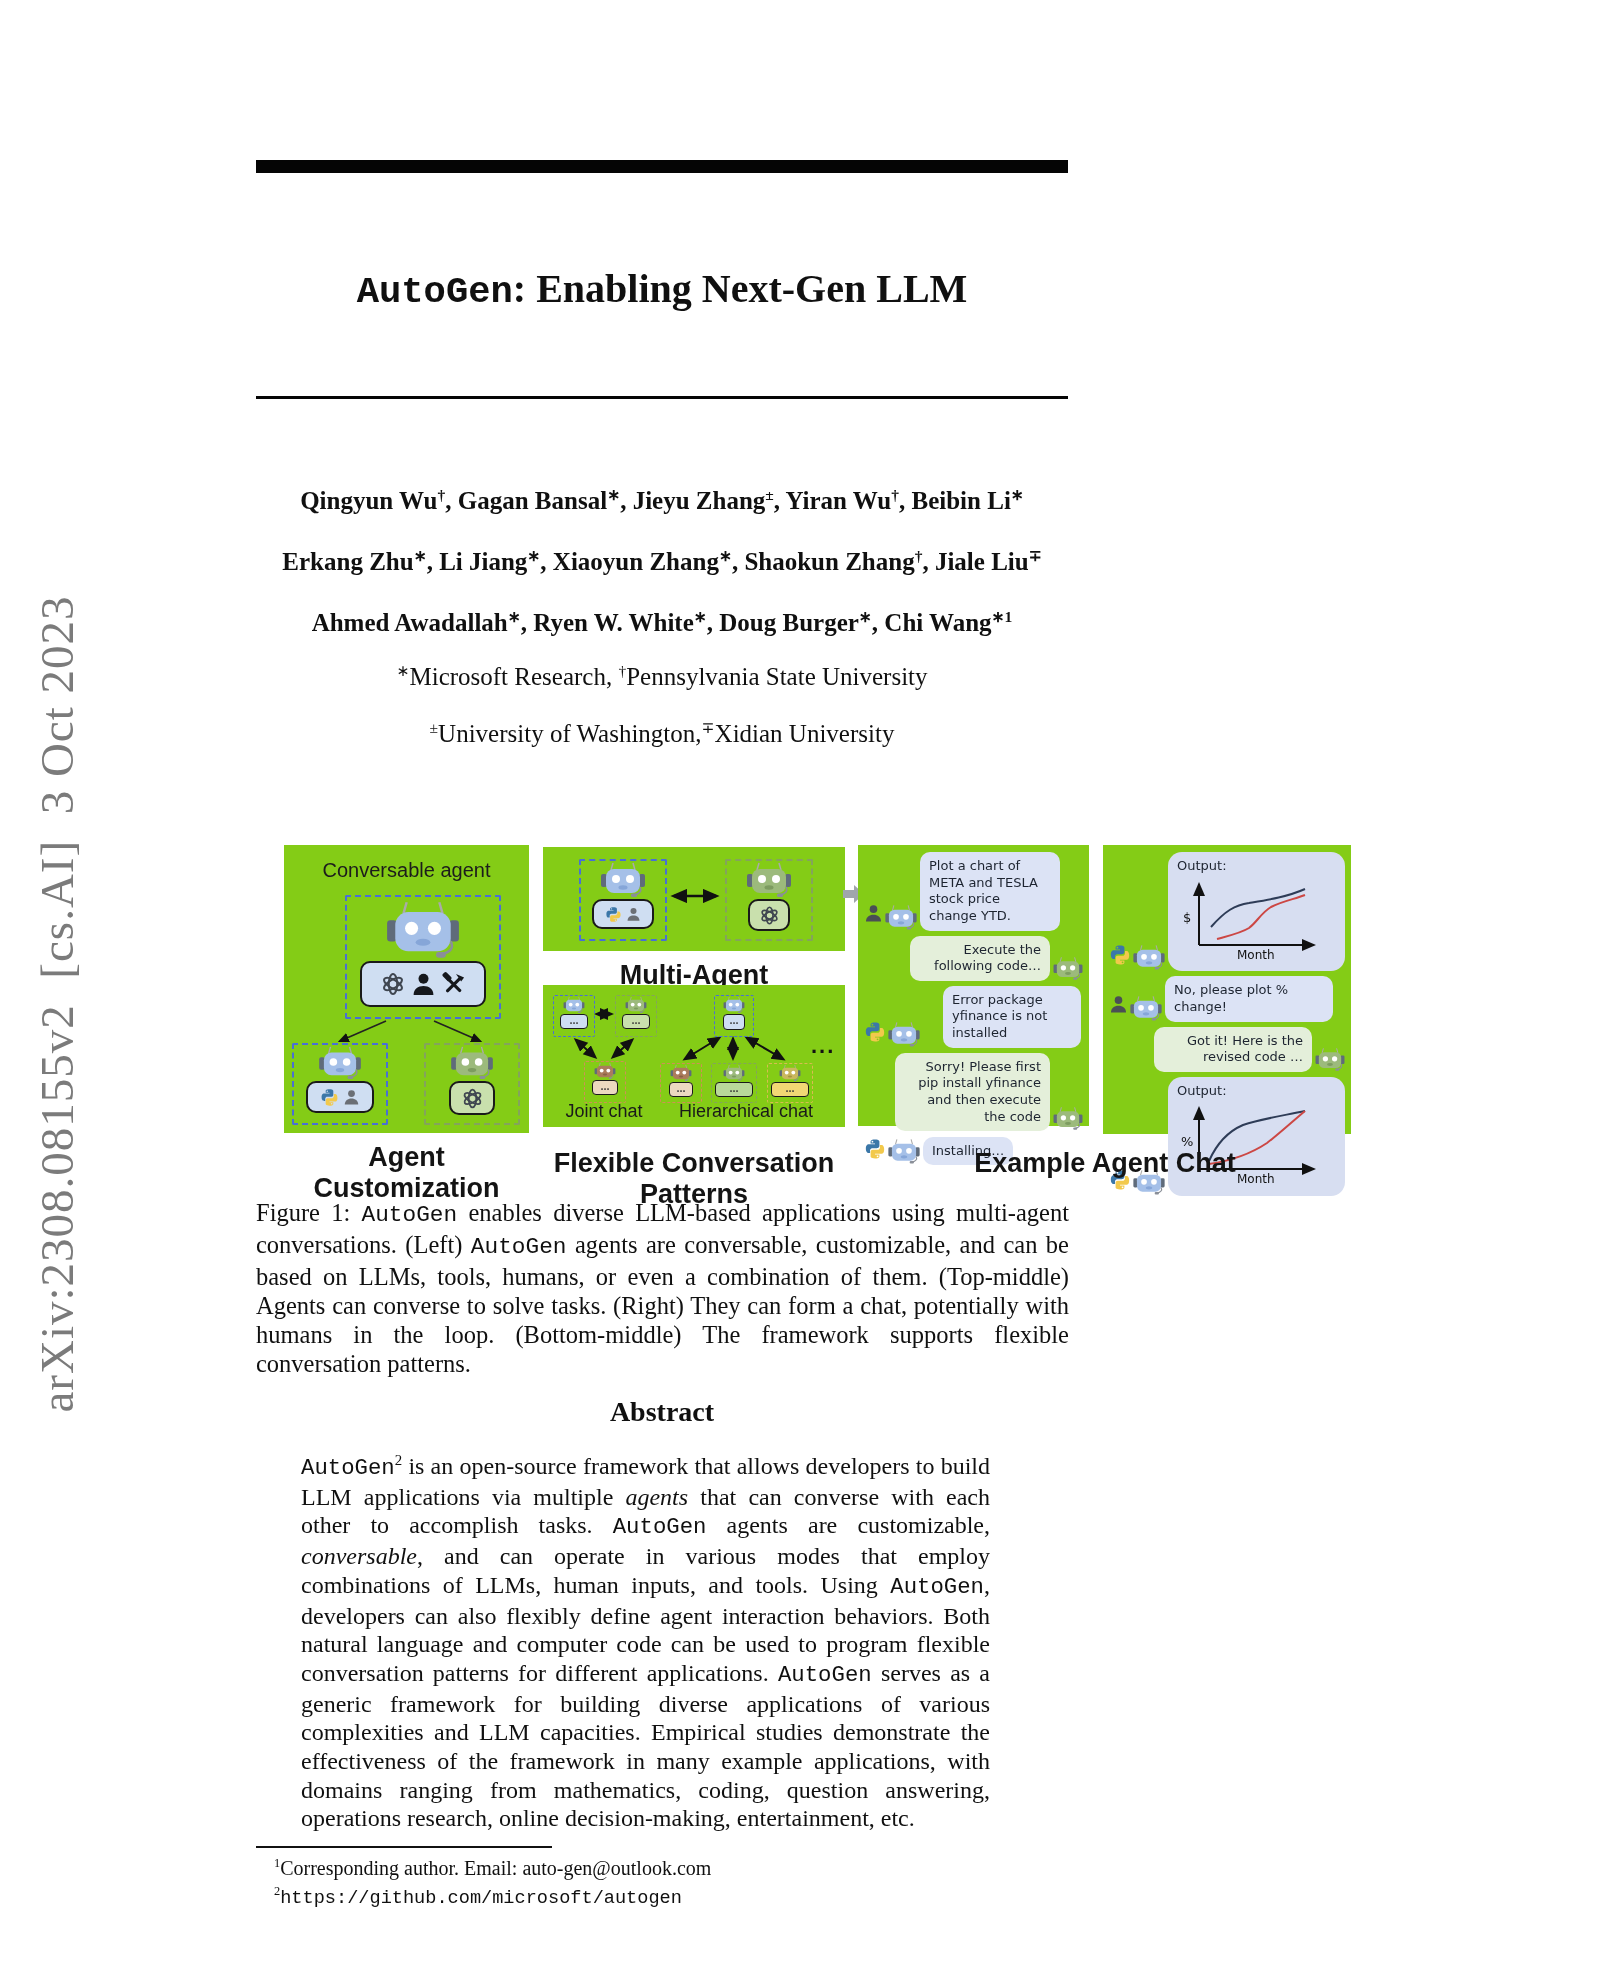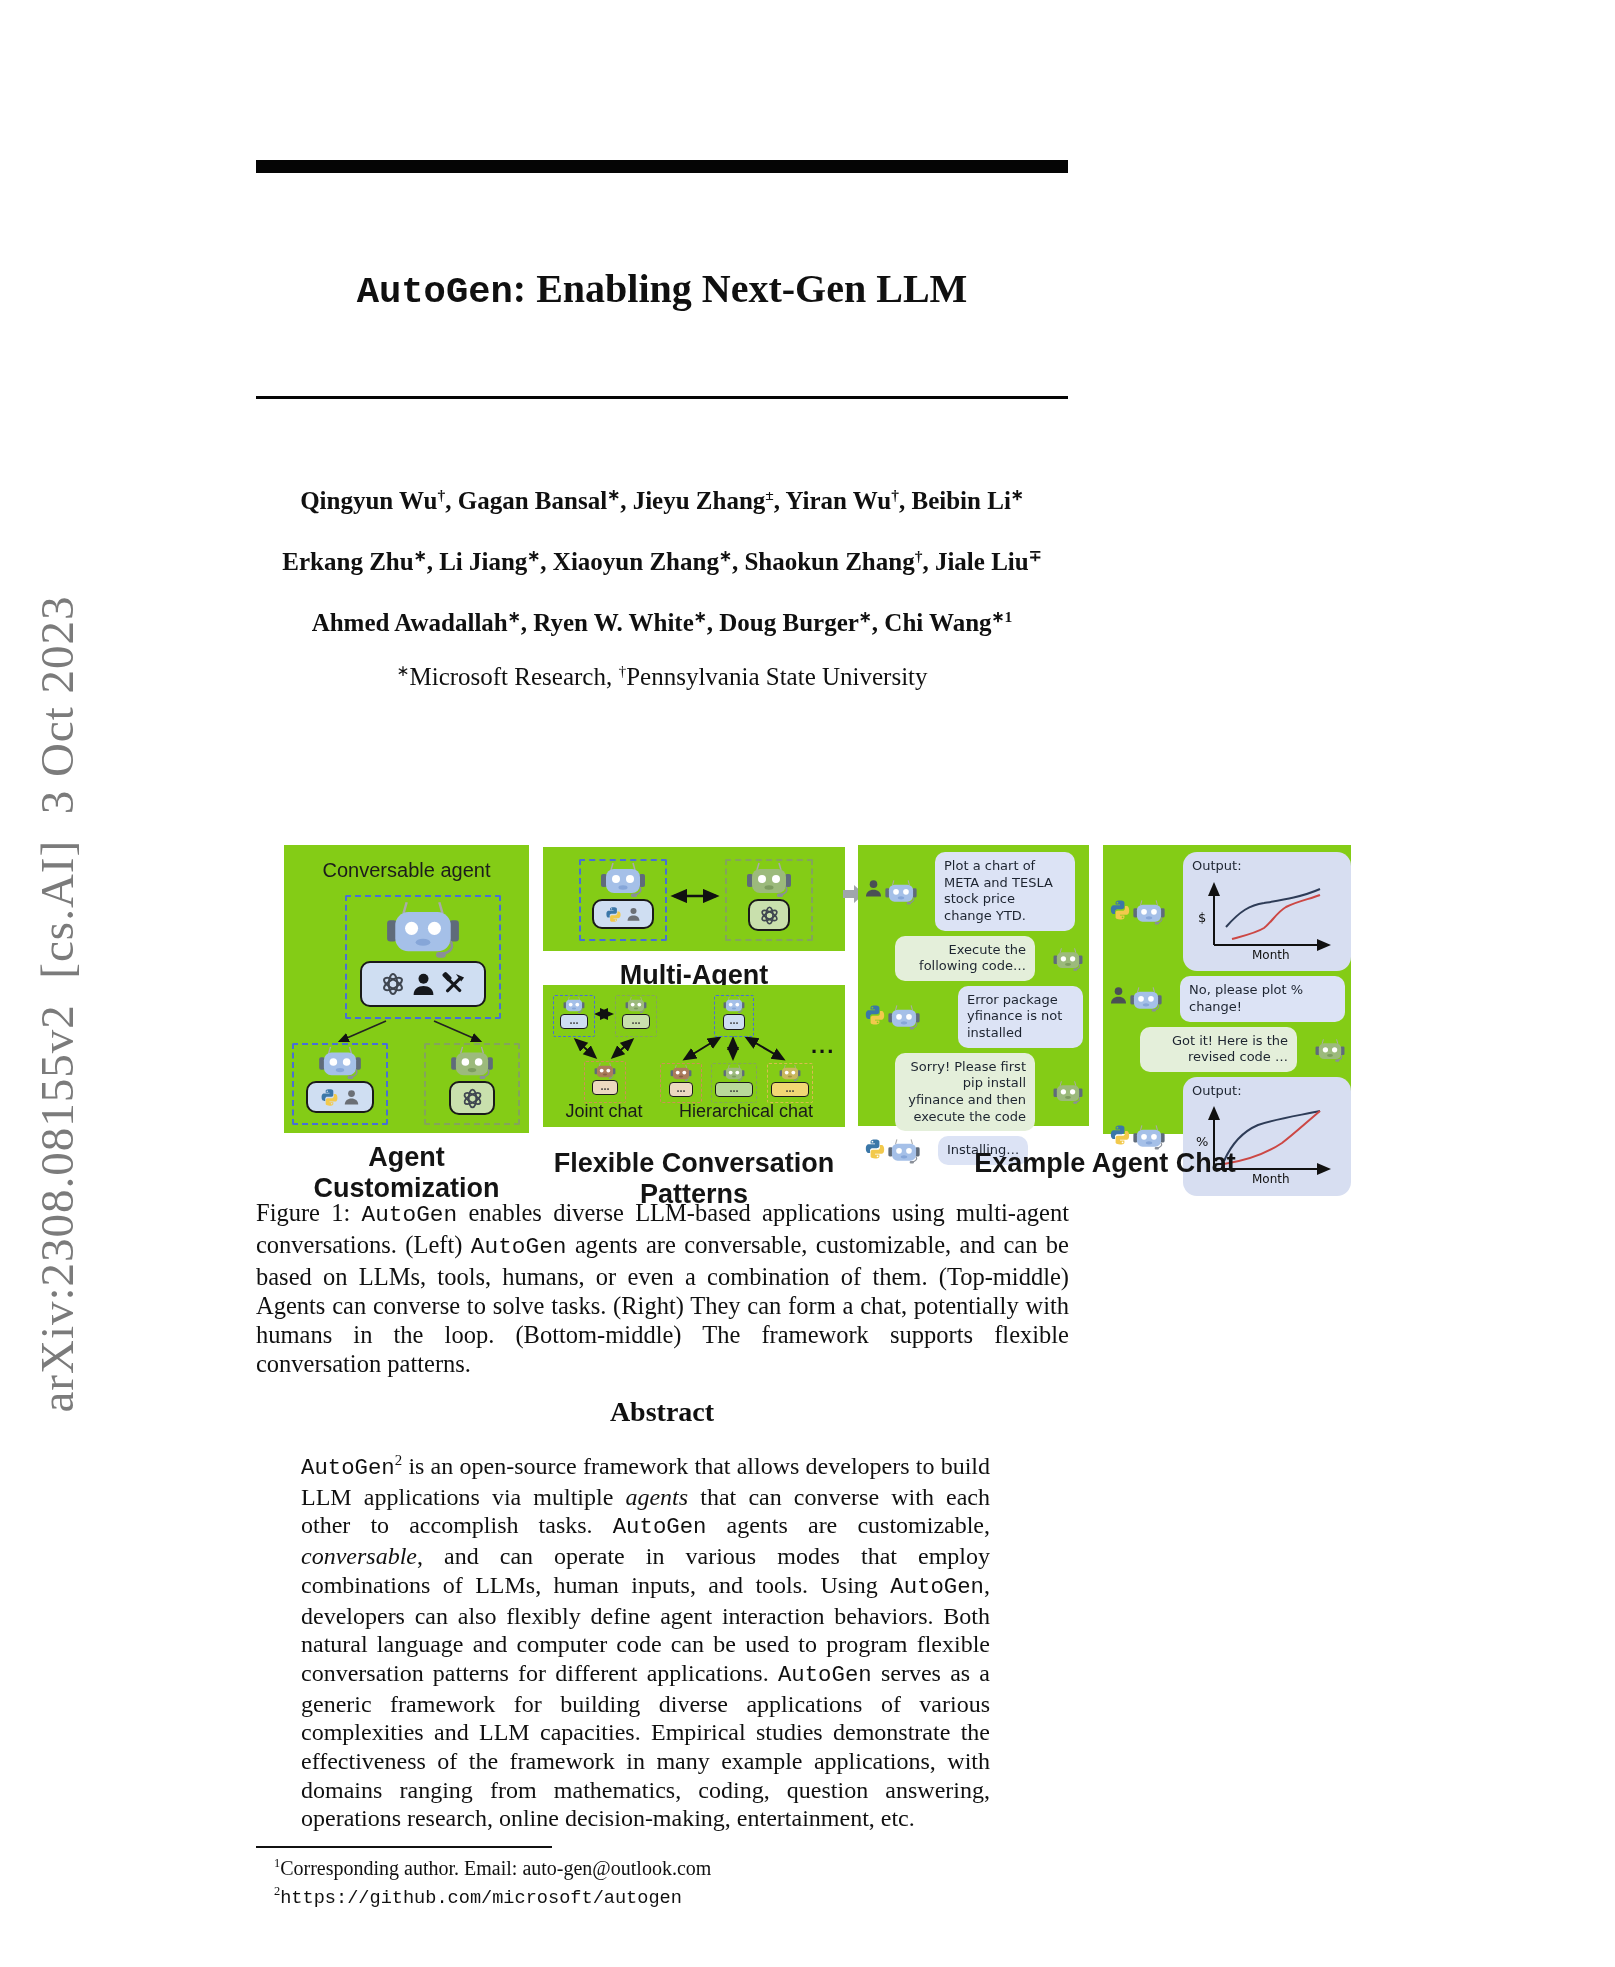--- a/index.html
+++ b/index.html
@@ -44,21 +44,21 @@
 
   
   .robot-blue{--rf:#a5c0e8;--rm:#86a6d8;}
   .robot-green{--rf:#9cba7c;--rm:#7d9c60;}
   .robot-brown{--rf:#ab7c5c;--rm:#8a6146;}
   .robot-yellow{--rf:#c9b75e;--rm:#a6953f;}
 
   
   .chat{display:flex;flex-direction:column;gap:5px;padding:7px 6px;box-sizing:border-box;
         font-family:"DejaVu Sans",sans-serif;font-size:13px;line-height:1.28;color:#1d2430;}
-  .msg{display:flex;align-items:center;gap:18px;}
+  .msg{display:flex;align-items:flex-end;gap:3px;}
   .msg.right{justify-content:flex-end;}
   .bubble{border-radius:10px;padding:6px 9px;background:#dce3f5;}
   .bubble.green{background:#e4efda;text-align:right;margin-left:31px;}
   .bubble.out{background:#d7def1;border-radius:14px;}
   .avs{display:flex;align-items:flex-start;gap:2px;flex:none;padding-top:2px;}
 
   .pat-label{font-family:"Liberation Sans",sans-serif;font-size:18px;color:#1a1a1a;text-align:center;}
   .dots3{font-family:"Liberation Sans",sans-serif;font-weight:900;font-size:22px;letter-spacing:2px;color:#111;}
 
   .caption{left:256px;top:1198px;width:813px;font-size:24.5px;line-height:29px;}
@@ -126,20 +126,21 @@
   <div class="abs rule-thin"></div>
 
   <div class="abs authors center">
     <div><span>Qingyun Wu</span><sup>†</sup><span>, </span><span>Gagan Bansal</span><sup>∗</sup><span>, </span><span>Jieyu Zhang</span><sup>±</sup><span>, </span><span>Yiran Wu</span><sup>†</sup><span>, </span><span>Beibin Li</span><sup>∗</sup></div>
     <div><span>Erkang Zhu</span><sup>∗</sup><span>, </span><span>Li Jiang</span><sup>∗</sup><span>, </span><span>Xiaoyun Zhang</span><sup>∗</sup><span>, </span><span>Shaokun Zhang</span><sup>†</sup><span>, </span><span>Jiale Liu</span><sup>∓</sup></div>
     <div><span>Ahmed Awadallah</span><sup>∗</sup><span>, </span><span>Ryen W. White</span><sup>∗</sup><span>, </span><span>Doug Burger</span><sup>∗</sup><span>, </span><span>Chi Wang</span><sup>∗1</sup></div>
   </div>
 
   <div class="abs affils center">
     <div><sup>∗</sup><span>Microsoft Research, </span><sup>†</sup><span>Pennsylvania State University</span></div>
+    <div><sup>±</sup><span>University of Washington,</span><sup>∓</sup><span>Xidian University</span></div>
   </div>
 
   <div class="abs panel" style="left:284px;top:845px;width:245px;height:288px;">
     <div class="abs panel-title" style="left:0;top:14px;width:100%;">Conversable agent</div>
     <div class="abs dashed colfit" style="left:61px;top:50px;width:152px;height:120px;">
       <svg class="robot-blue" style="width:72px;height:62px;margin-top:2px;">
           <use href="#sym-robot"></use>
         </svg>
       <div class="chip" style="width:122px;height:42px;">
         <svg style="width:28px;height:28px;">

